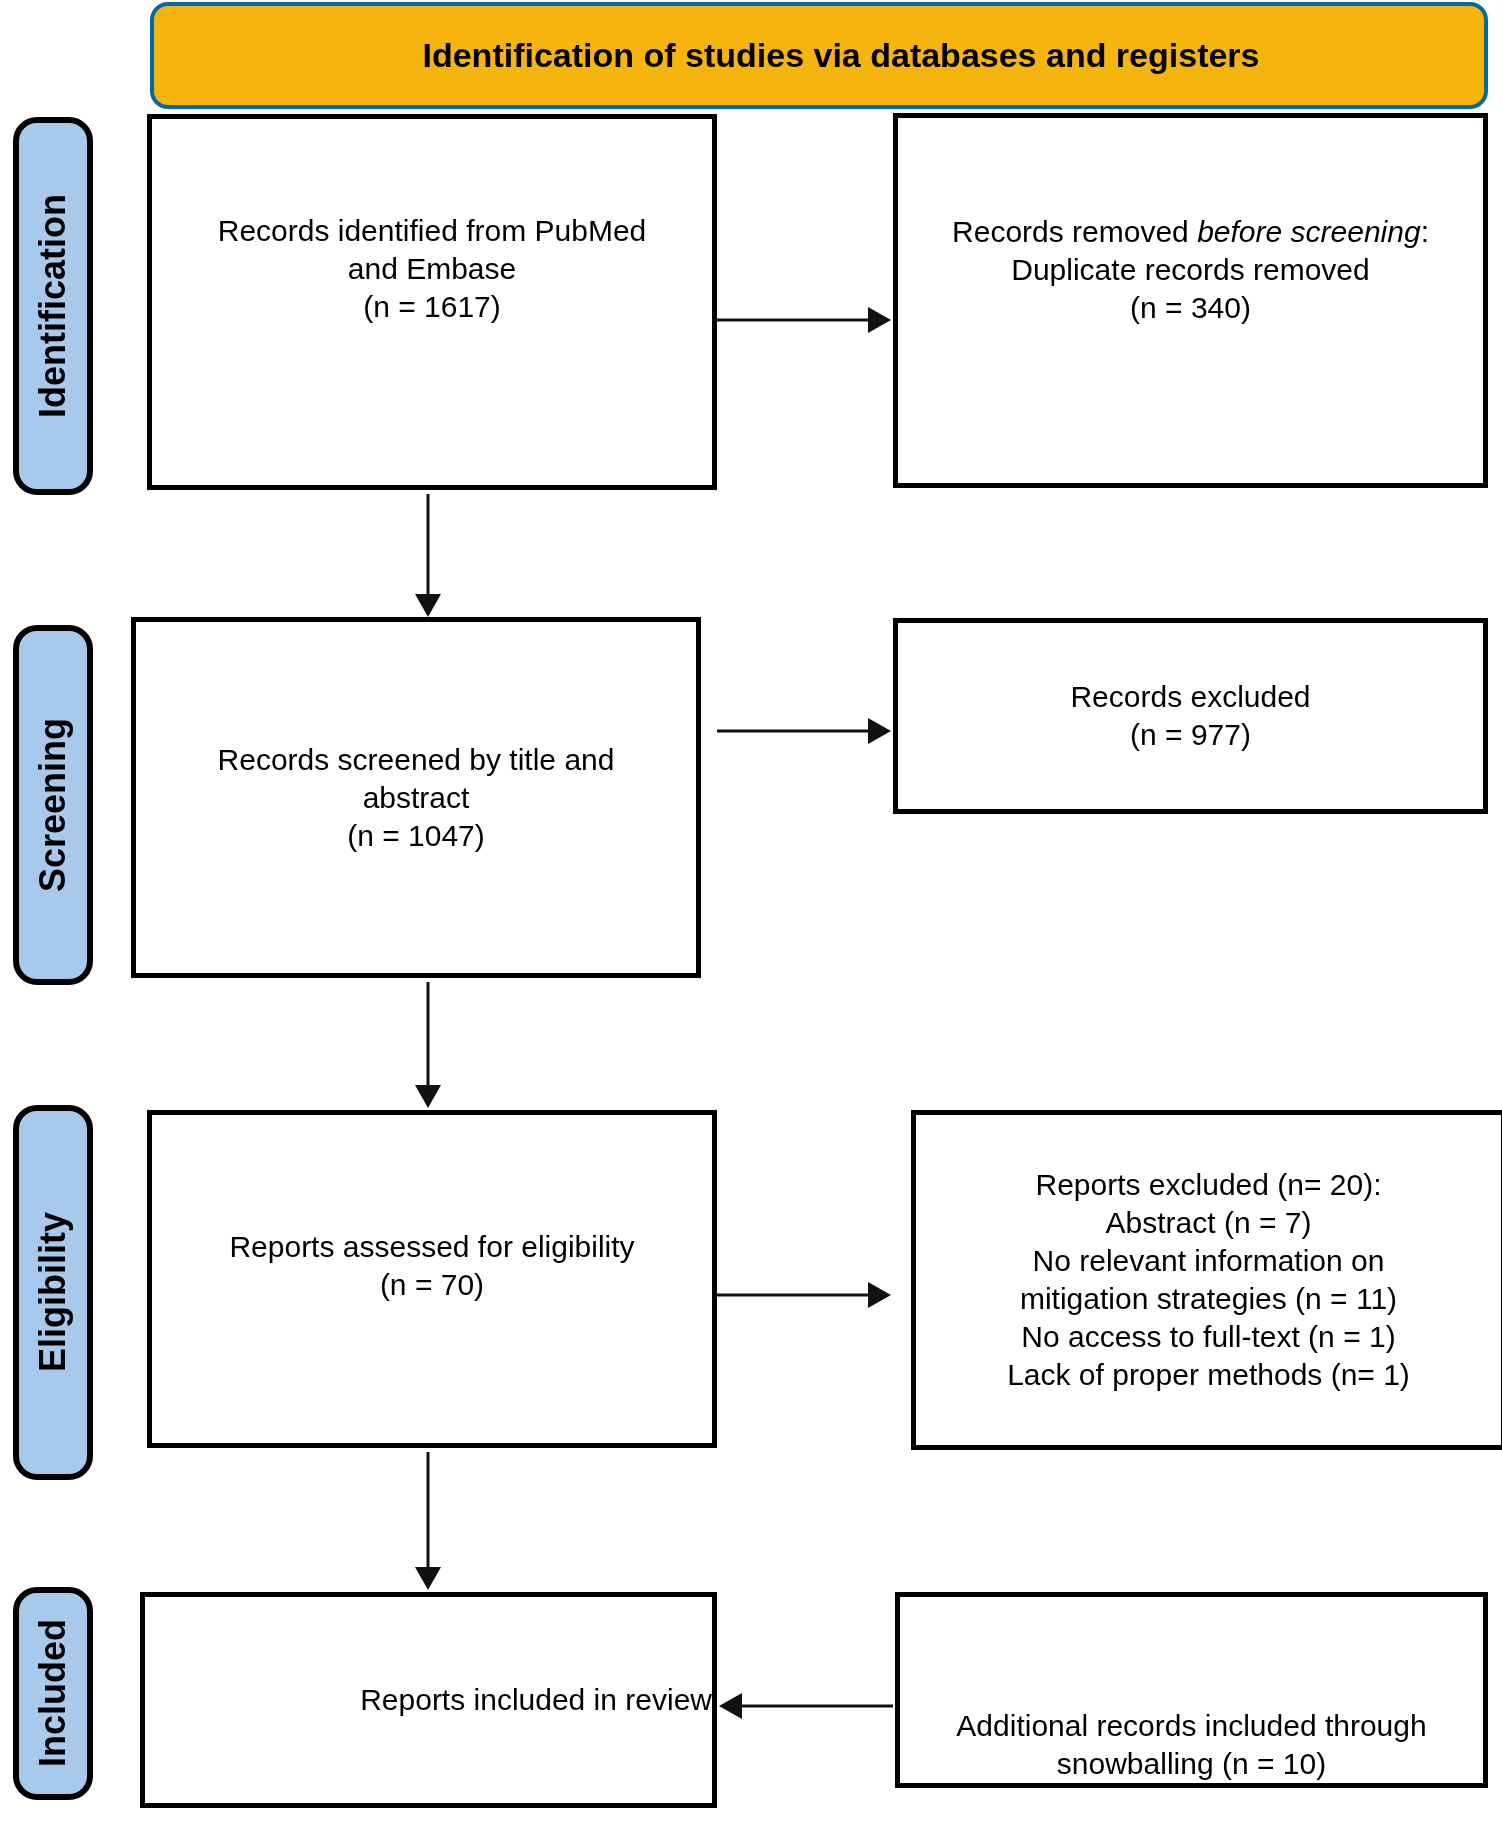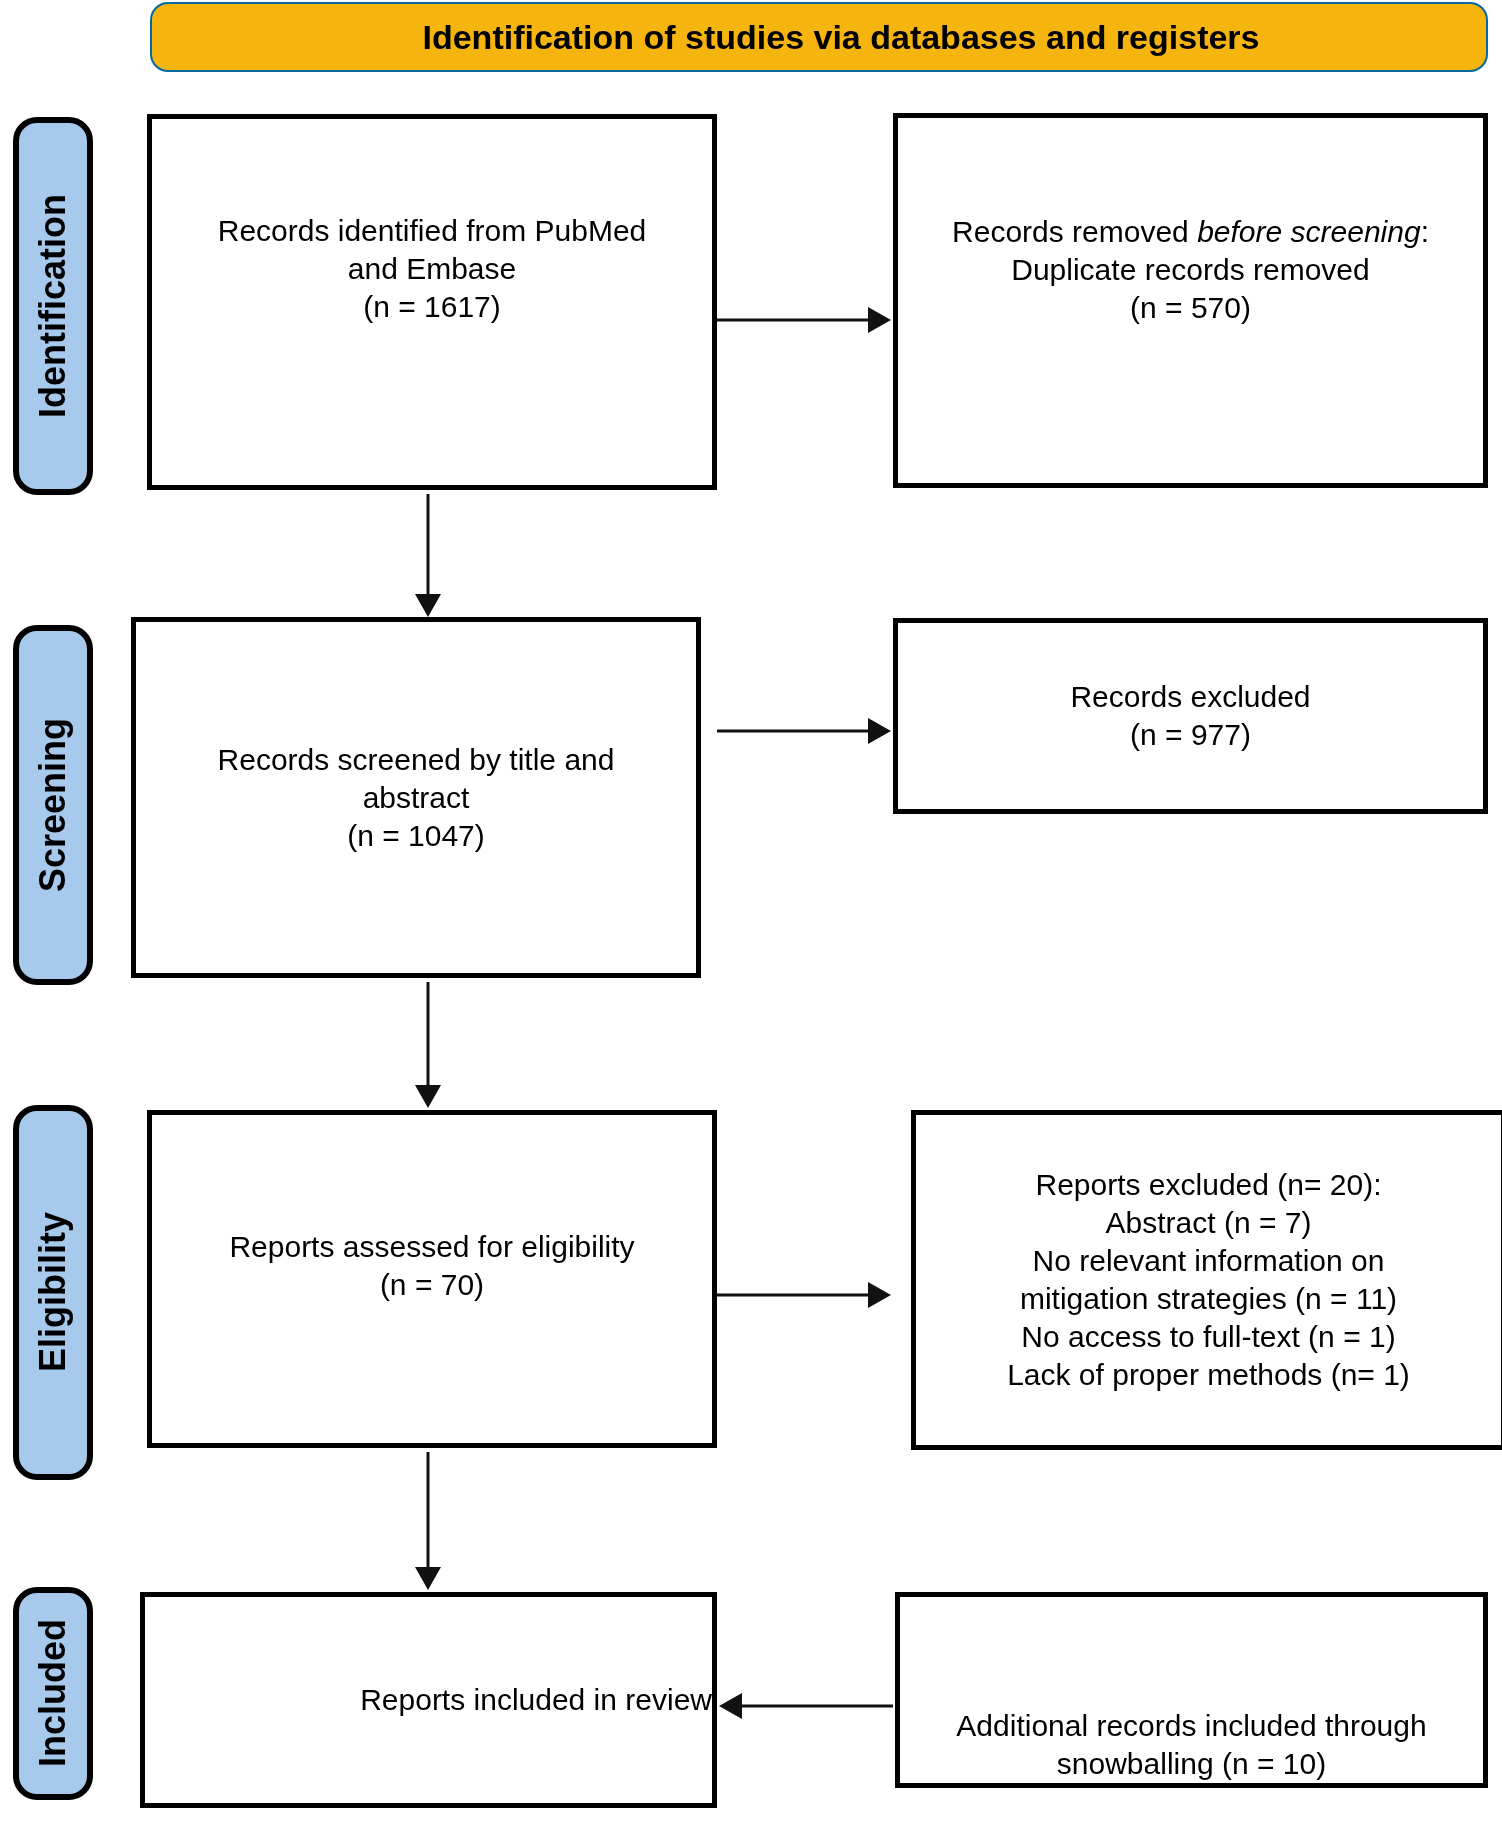--- a/index.html
+++ b/index.html
@@ -10,23 +10,23 @@
     width: 1502px;
     height: 1822px;
     background: #ffffff;
     overflow: hidden;
   }
 
   
   .banner {
     position: absolute;
     left: 150px; top: 2px;
-    width: 1338px; height: 70px;
+    width: 1338px; height: 107px;
     background: #F6B40F;
-    border: 2px solid #0369a1;
+    border: 4px solid #0369a1;
     border-radius: 18px;
     box-sizing: border-box;
     display: flex; align-items: center; justify-content: center;
     font-size: 34px; font-weight: bold; padding-left: 44px;
   }
 
   
   .stage-tab {
     position: absolute;
     left: 13px;
@@ -104,21 +104,21 @@
   <div class="fbox box-identified">
     <div class="pre">Records identified from PubMed
 and Embase
 (n = 1617)</div>
   </div>
 
   <div class="fbox box-removed">
     <div>
       <div><span>Records removed </span><span class="it">before screening</span><span>:</span></div>
       <div class="pre">Duplicate records removed
-(n = 570)</div>
+(n = 340)</div>
     </div>
   </div>
 
   <div class="fbox box-screened">
     <div class="pre">Records screened by title and
 abstract
 (n = 1047)</div>
   </div>
 
   <div class="fbox box-excluded-records">

